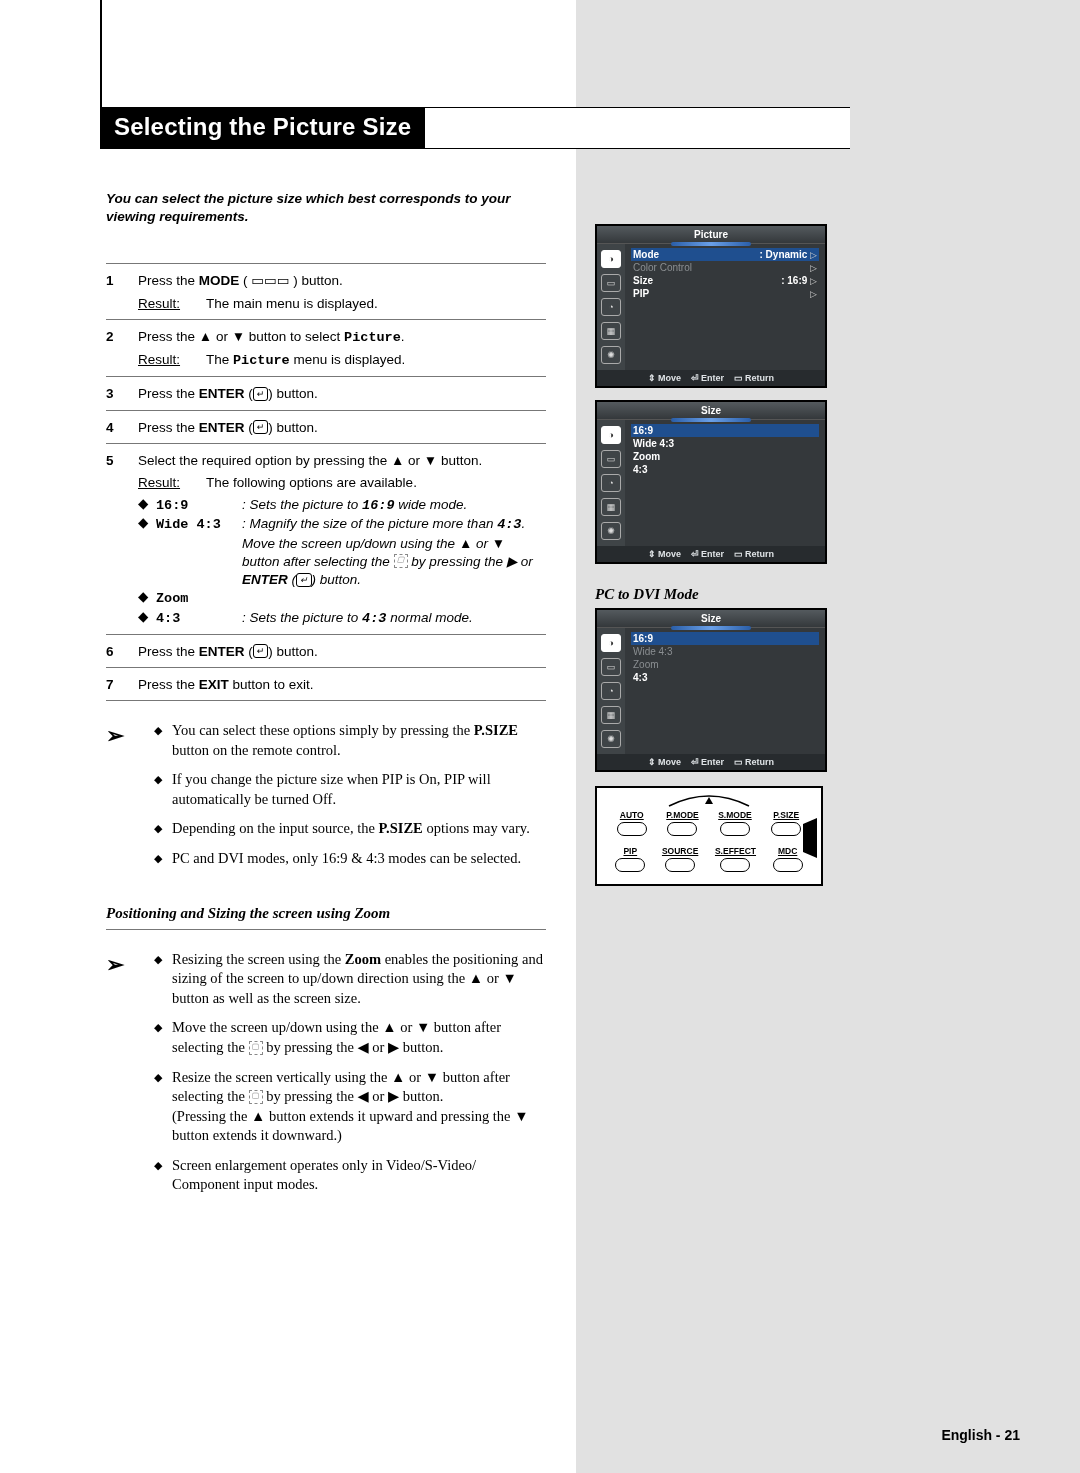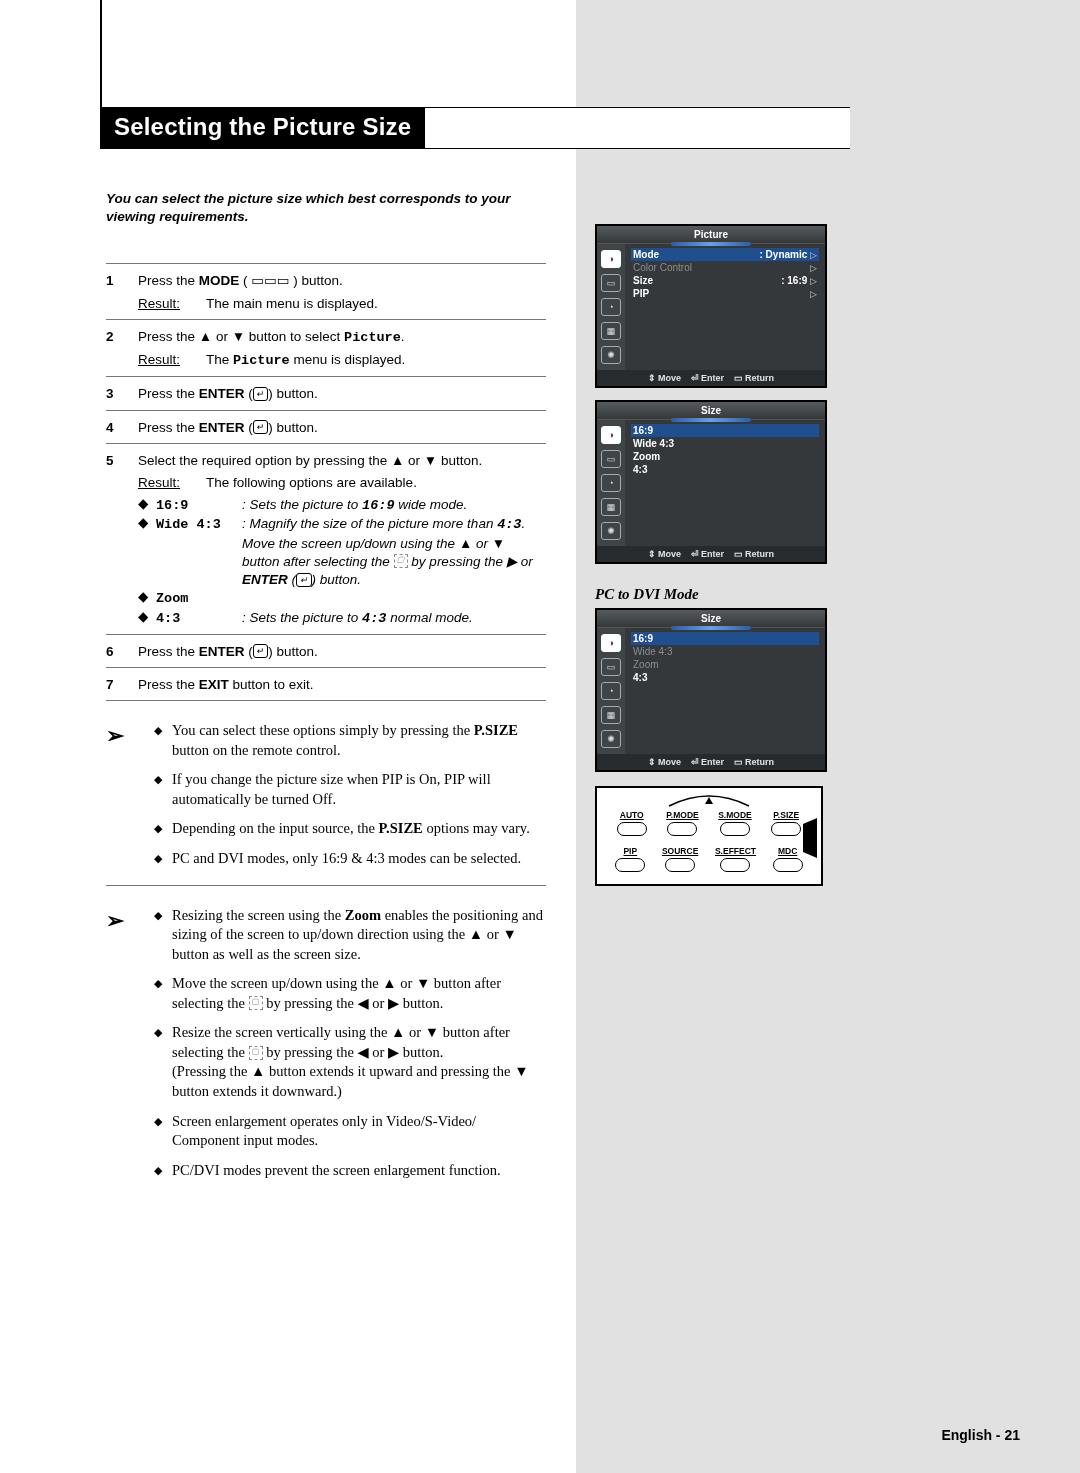--- a/index.html
+++ b/index.html
@@ -357,30 +357,30 @@
     <div class="note-block">
       <div class="arrow">➢</div>
       <ul>
         <li><span>You can select these options simply by pressing the </span><span class="b">P.SIZE</span><span> button on the remote control.</span></li>
         <li>If you change the picture size when PIP is On, PIP will automatically be turned Off.</li>
         <li><span>Depending on the input source, the </span><span class="b">P.SIZE</span><span> options may vary.</span></li>
         <li>PC and DVI modes, only 16:9 &amp; 4:3 modes can be selected.</li>
       </ul>
     </div>
 
+    <div class="sub-italic">Positioning and Sizing the screen using Zoom</div>
     <hr class="hr">
 
     <div class="note-block">
       <div class="arrow">➢</div>
       <ul>
         <li><span>Resizing the screen using the </span><span class="b">Zoom</span><span> enables the positioning and sizing of the screen to up/down direction using the ▲ or ▼ button as well as the screen size.</span></li>
         <li><span>Move the screen up/down using the ▲ or ▼ button after selecting the </span><span class="scr-icn">▢</span><span> by pressing the ◀ or ▶ button.</span></li>
         <li><span>Resize the screen vertically using the ▲ or ▼ button after selecting the </span><span class="scr-icn">▢</span><span> by pressing the ◀ or ▶ button.</span><br><span>(Pressing the ▲ button extends it upward and pressing the ▼ button extends it downward.)</span></li>
         <li>Screen enlargement operates only in Video/S-Video/ Component input modes.</li>
-        <li>PC/DVI modes prevent the screen enlargement function.</li>
       </ul>
     </div>
   </div>
 
   <div class="osd" style="top:224px;">
     <div class="osd-title"><span>Picture</span><div class="tline"></div></div>
     <div class="osd-body">
       <div class="iconcol">
         <div class="ic sel">◑</div>
         <div class="ic">▭</div>

